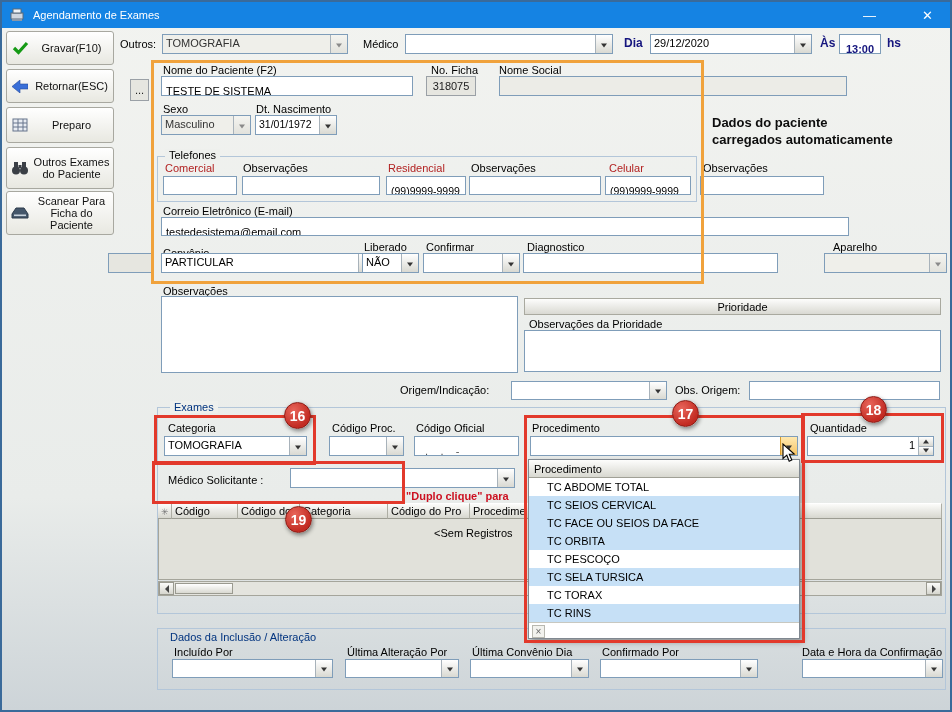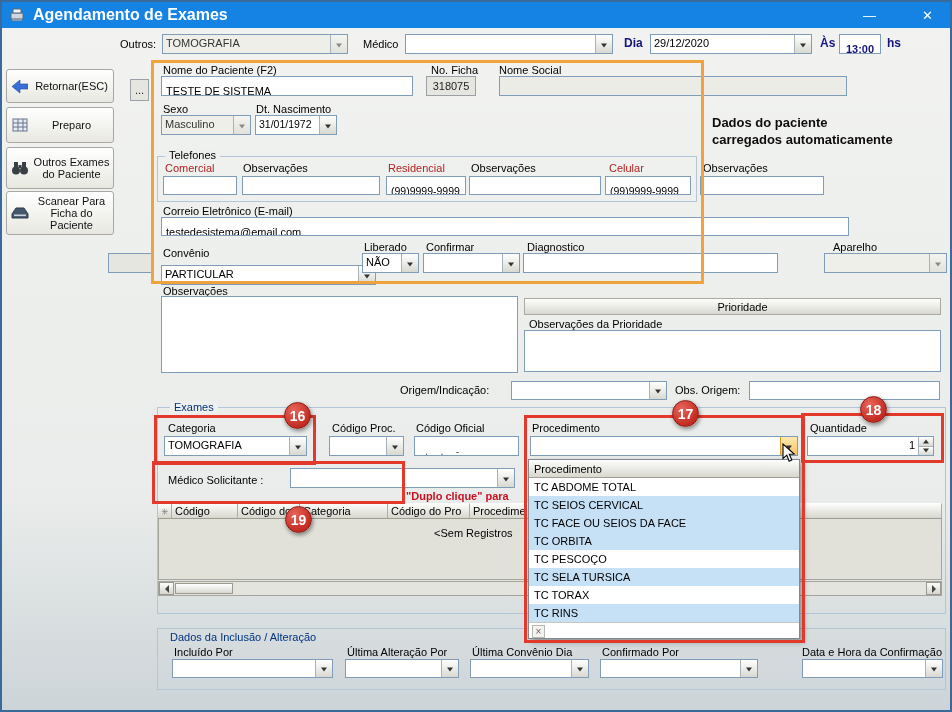--- a/index.html
+++ b/index.html
@@ -6,21 +6,21 @@
   html,body { background:#9aa7b0; }
   .window {
     position:relative; width:952px; height:712px; overflow:hidden;
     border:2px solid #3a6a9a;
     background:linear-gradient(#f2f3f0, #e9ecea 70%, #cdd4d8);
   }
   .titlebar {
     position:absolute; left:0; top:0; width:100%; height:26px;
     background:#1583e3; color:#fff; display:flex; align-items:center;
   }
-  .titlebar .title { font-size:16px; margin-left:8px;font-weight:bold; }
+  .titlebar .title { font-size:11px; margin-left:8px; }
   .tbtn { position:absolute; top:0; height:26px; width:45px; display:flex; align-items:center; justify-content:center; color:#fff; font-size:13px; cursor:pointer; }
 
   .lbl { position:absolute; font-size:11px; color:#000; white-space:nowrap; z-index:2; }
   .lbl.red { color:#b22222; }
   .lbl.navy { color:#15157e; font-weight:bold; font-size:12px; }
   .lbl.navyt { color:#00337f; }
 
   .inp { position:absolute; height:20px; border:1px solid #7f9db9; background:#fff; font-size:11px; padding:8px 4px; color:#000; white-space:nowrap; overflow:hidden; z-index:2; }
   .inp.dis { background:#ecece7; color:#444; }
   .sunken { position:absolute; height:20px; background:#e6e6e0; border:1px solid #9aa0a6; font-size:11px; color:#222; display:flex; align-items:center; justify-content:center; z-index:2; }
@@ -48,21 +48,21 @@
   .hscroll { position:absolute; height:15px; background:#e4e4de; border:1px solid #a5a59b; z-index:4; display:flex; }
   .sarrow { width:15px; height:100%; background:linear-gradient(#fbfbf9,#d6d6ce); border:1px solid #9a9a90; display:flex; align-items:center; justify-content:center; cursor:pointer; }
   .sarrow::after { content:""; border:4px solid transparent; }
   .sarrow.left::after  { border-right-color:#444; transform:translateX(-2px); }
   .sarrow.right::after { border-left-color:#444; transform:translateX(2px); }
   .sthumb { position:absolute; left:16px; top:1px; width:58px; height:11px; background:linear-gradient(#ffffff,#d9d9d1); border:1px solid #9a9a90; cursor:grab; }
   .sarrow.rend { position:absolute; right:0; top:0; }
 
   .ddpanel { position:absolute; background:#fff; border:1px solid #808890; box-shadow:3px 3px 6px rgba(0,0,0,.35); z-index:20; }
   .ddhead { height:18px; background:linear-gradient(#fdfdfc,#d8d8d0); border-bottom:1px solid #a0a096; font-size:11px; display:flex; align-items:center; padding-left:5px; }
-  .ddrow { height:18px; font-size:11px; display:flex; align-items:center; padding-left:5px; white-space:nowrap; overflow:hidden; cursor:pointer; }
+  .ddrow { height:18px; font-size:11px; display:flex; align-items:center; padding-left:18px; white-space:nowrap; overflow:hidden; cursor:pointer; }
   .ddrow.sel { background:#c6e0f6; }
   .ddfoot { height:18px; border-top:1px solid #c8c8c0; display:flex; align-items:center; padding-left:3px; }
   .ddclose { width:13px; height:13px; font-size:10px; color:#666; border:1px solid #b8b8b0; background:#f2f2ee; display:flex; align-items:center; justify-content:center; cursor:pointer; }
 
   .hl { position:absolute; border:3px solid #e2392b; pointer-events:none; z-index:40; }
   .hl.orange { border-color:#f0a23c; z-index:30; }
 
   .badge { position:absolute; width:27px; height:27px; border-radius:50%;
     background:radial-gradient(circle at 35% 30%, #e8655a, #c22b22 70%);
     border:1px solid #8a1a14; color:#fff; font-weight:bold; font-size:14px;
@@ -95,20 +95,28 @@
     <svg class="appicon" width="16" height="16" viewBox="0 0 16 16" style="margin-left:7px">
       <rect x="2" y="6" width="12" height="6" fill="#cfd6df" stroke="#5a6a7a"></rect>
       <rect x="4" y="2" width="8" height="4" fill="#eef2f6" stroke="#5a6a7a"></rect>
       <rect x="3" y="12" width="10" height="2" fill="#8a98a8"></rect>
     </svg>
     <span class="title">Agendamento de Exames</span>
     <div class="tbtn" style="left:845px">—</div>
     <div class="tbtn" style="left:903px">✕</div>
   </div>
 
+  <div class="sbtn" style="top:29px;height:34px">
+    <span class="sicon">
+      <svg width="17" height="14" viewBox="0 0 17 14">
+          <path d="M2 7 L6.5 11.5 L15 2" stroke="#159a15" stroke-width="3.2" fill="none"></path>
+        </svg>
+    </span>
+    <span class="stxt">Gravar(F10)</span>
+  </div>
   <div class="sbtn" style="top:67px;height:34px">
     <span class="sicon">
       <svg width="16" height="13" viewBox="0 0 16 13">
           <polygon points="0,6.5 8,0 8,4 16,4 16,9 8,9 8,13" fill="#3a6fd8" stroke="#274a9a" stroke-width="0.6"></polygon>
         </svg>
     </span>
     <span class="stxt">Retornar(ESC)</span>
   </div>
   <div class="sbtn" style="top:105px;height:36px">
     <span class="sicon">
@@ -200,21 +208,21 @@
   <div class="inp" style="left:698px;top:174px;width:124px;height:19px"></div>
 
   <span class="lbl" style="left:161px;top:203px">Correio Eletrônico (E-mail)</span>
   <div class="inp" style="left:159px;top:215px;width:688px;height:19px">testedesistema@email.com</div>
 
   <span class="lbl" style="left:161px;top:245px">Convênio</span>
   <span class="lbl" style="left:362px;top:239px">Liberado</span>
   <span class="lbl" style="left:424px;top:239px">Confirmar</span>
   <span class="lbl" style="left:525px;top:239px">Diagnostico</span>
   <span class="lbl" style="left:831px;top:239px">Aparelho</span>
-  <div class="combo" style="left:159px;top:263px;width:215px">
+  <div class="combo" style="left:159px;top:251px;width:215px">
     <span class="ctxt">PARTICULAR</span>
     <span class="cbtn"></span>
   </div>
   <div class="combo" style="left:360px;top:251px;width:57px">
     <span class="ctxt">NÃO</span>
     <span class="cbtn"></span>
   </div>
   <div class="combo" style="left:421px;top:251px;width:97px">
     <span class="ctxt"></span>
     <span class="cbtn"></span>

